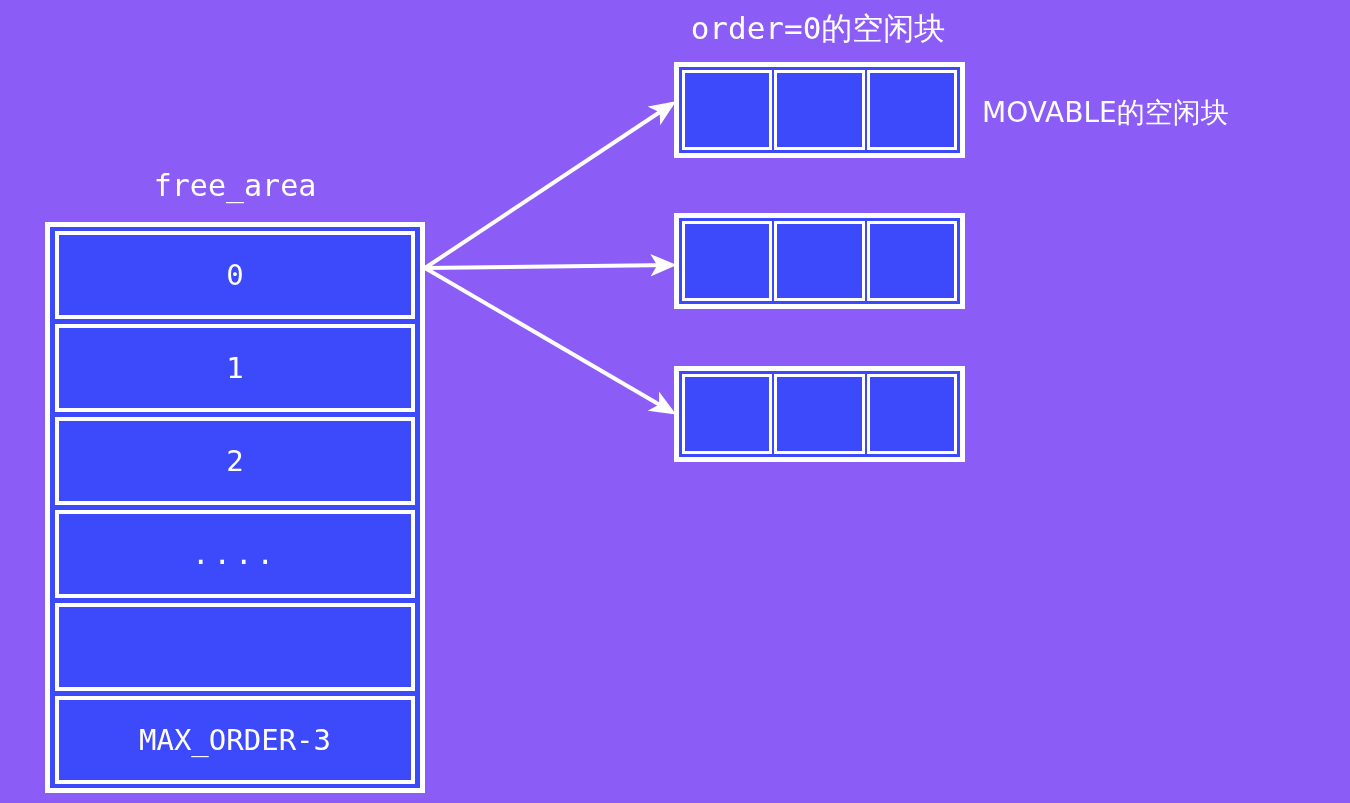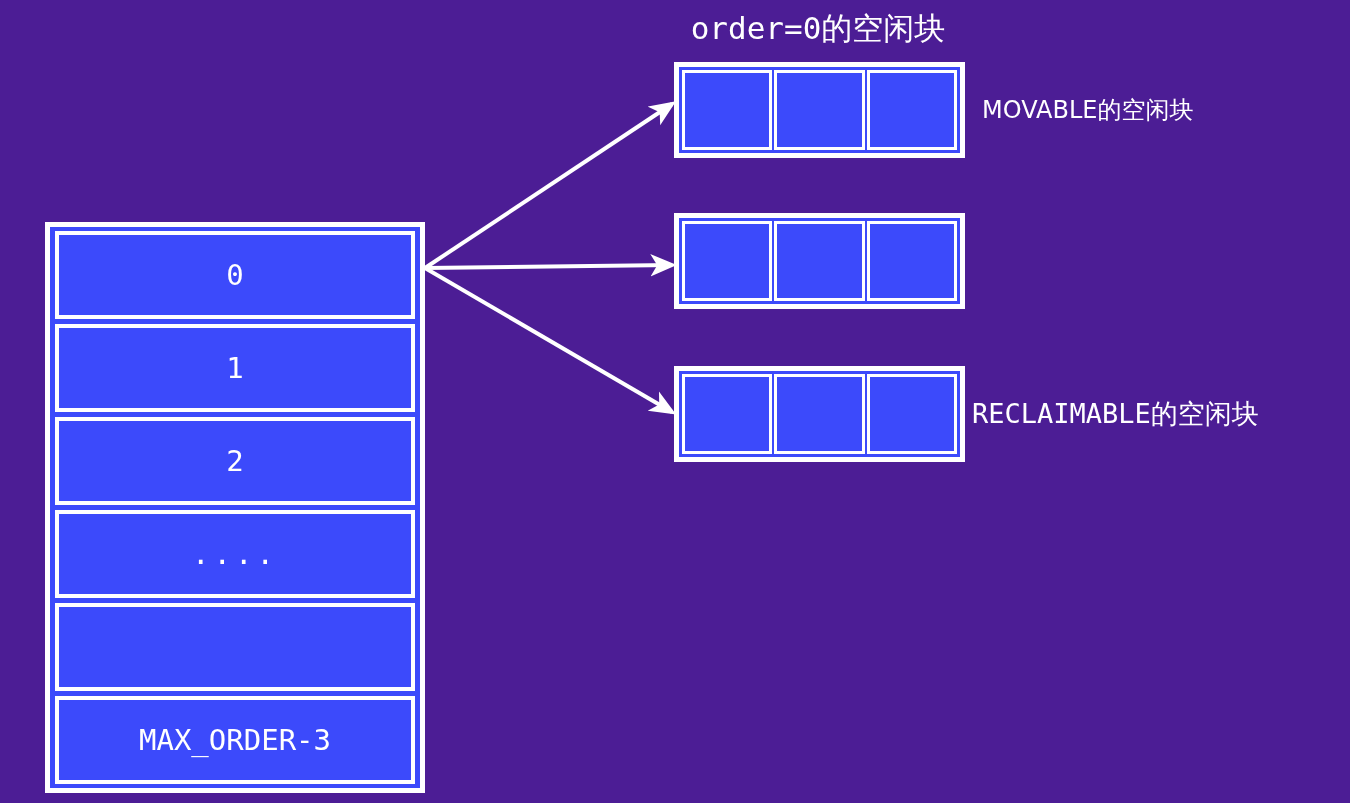--- a/index.html
+++ b/index.html
@@ -11,21 +11,21 @@
     width: 1350px;
     height: 803px;
     background: #3c4afb;
     font-family: "DejaVu Sans Mono", monospace;
     overflow: hidden;
   }
   #stage {
     position: relative;
     width: 1350px;
     height: 803px;
-    background: #4c1d95;
+    background: #8b5cf6;
   }
 
   
   .mono {
     font-family: "DejaVu Sans Mono", monospace;
     color: #ffffff;
     white-space: nowrap;
   }
 
   
@@ -107,21 +107,21 @@
     margin-right: 0;
   }
 
   #block-row-movable     { left: 674px; top: 62px; }
   #block-row-unmovable   { left: 674px; top: 213px; }
   #block-row-reclaimable { left: 674px; top: 366px; }
 
   
   .row-label {
     position: absolute;
-    font-size: 24px;
+    font-size: 28px;
     color: #ffffff;
   }
   #label-movable     { left: 982px; top: 94px;  font-family: "DejaVu Sans", "Liberation Sans", sans-serif; }
   #label-unmovable   { left: 976px; top: 250px; font-family: "DejaVu Sans", "Liberation Sans", sans-serif; }
   #label-reclaimable { left: 972px; top: 396px; font-family: "DejaVu Sans Mono", monospace; font-size: 27px; }
 
   
   #arrows {
     position: absolute;
     left: 0;
@@ -133,20 +133,21 @@
 </style>
 </head>
 <body>
 
 <div id="stage">
 
   <div id="diagram-title" class="mono">
     <span class="t-inner">order=0的空闲块</span>
   </div>
 
+  <div id="free-area-caption" class="mono">free_area</div>
 
   <div id="free-area-table">
     <div class="fa-cell">0</div>
     <div class="fa-cell">1</div>
     <div class="fa-cell">2</div>
     <div class="fa-cell dots">....</div>
     <div class="fa-cell"></div>
     <div class="fa-cell">MAX_ORDER-3</div>
   </div>
 
@@ -161,21 +162,20 @@
     <div class="block-cell"></div>
     <div class="block-cell"></div>
     <div class="block-cell"></div>
   </div>
 
   <div class="block-row" id="block-row-reclaimable">
     <div class="block-cell"></div>
     <div class="block-cell"></div>
     <div class="block-cell"></div>
   </div>
-  <div class="row-label" id="label-reclaimable">RECLAIMABLE的空闲块</div>
 
   <svg id="arrows" viewBox="0 0 1350 803">
     <defs>
       <marker id="arrowhead" markerWidth="7" markerHeight="7" refX="5.4" refY="3" orient="auto" markerUnits="strokeWidth">
         <path d="M0,0.2 L6.6,3 L0,5.8 L1.7,3 Z" fill="#ffffff"></path>
       </marker>
     </defs>
     <g id="arrow-group" stroke="#ffffff" stroke-width="4" fill="none">
         <line x1="425" y1="268" x2="672" y2="104" marker-end="url(#arrowhead)"></line>
         <line x1="425" y1="268" x2="672" y2="265" marker-end="url(#arrowhead)"></line>

